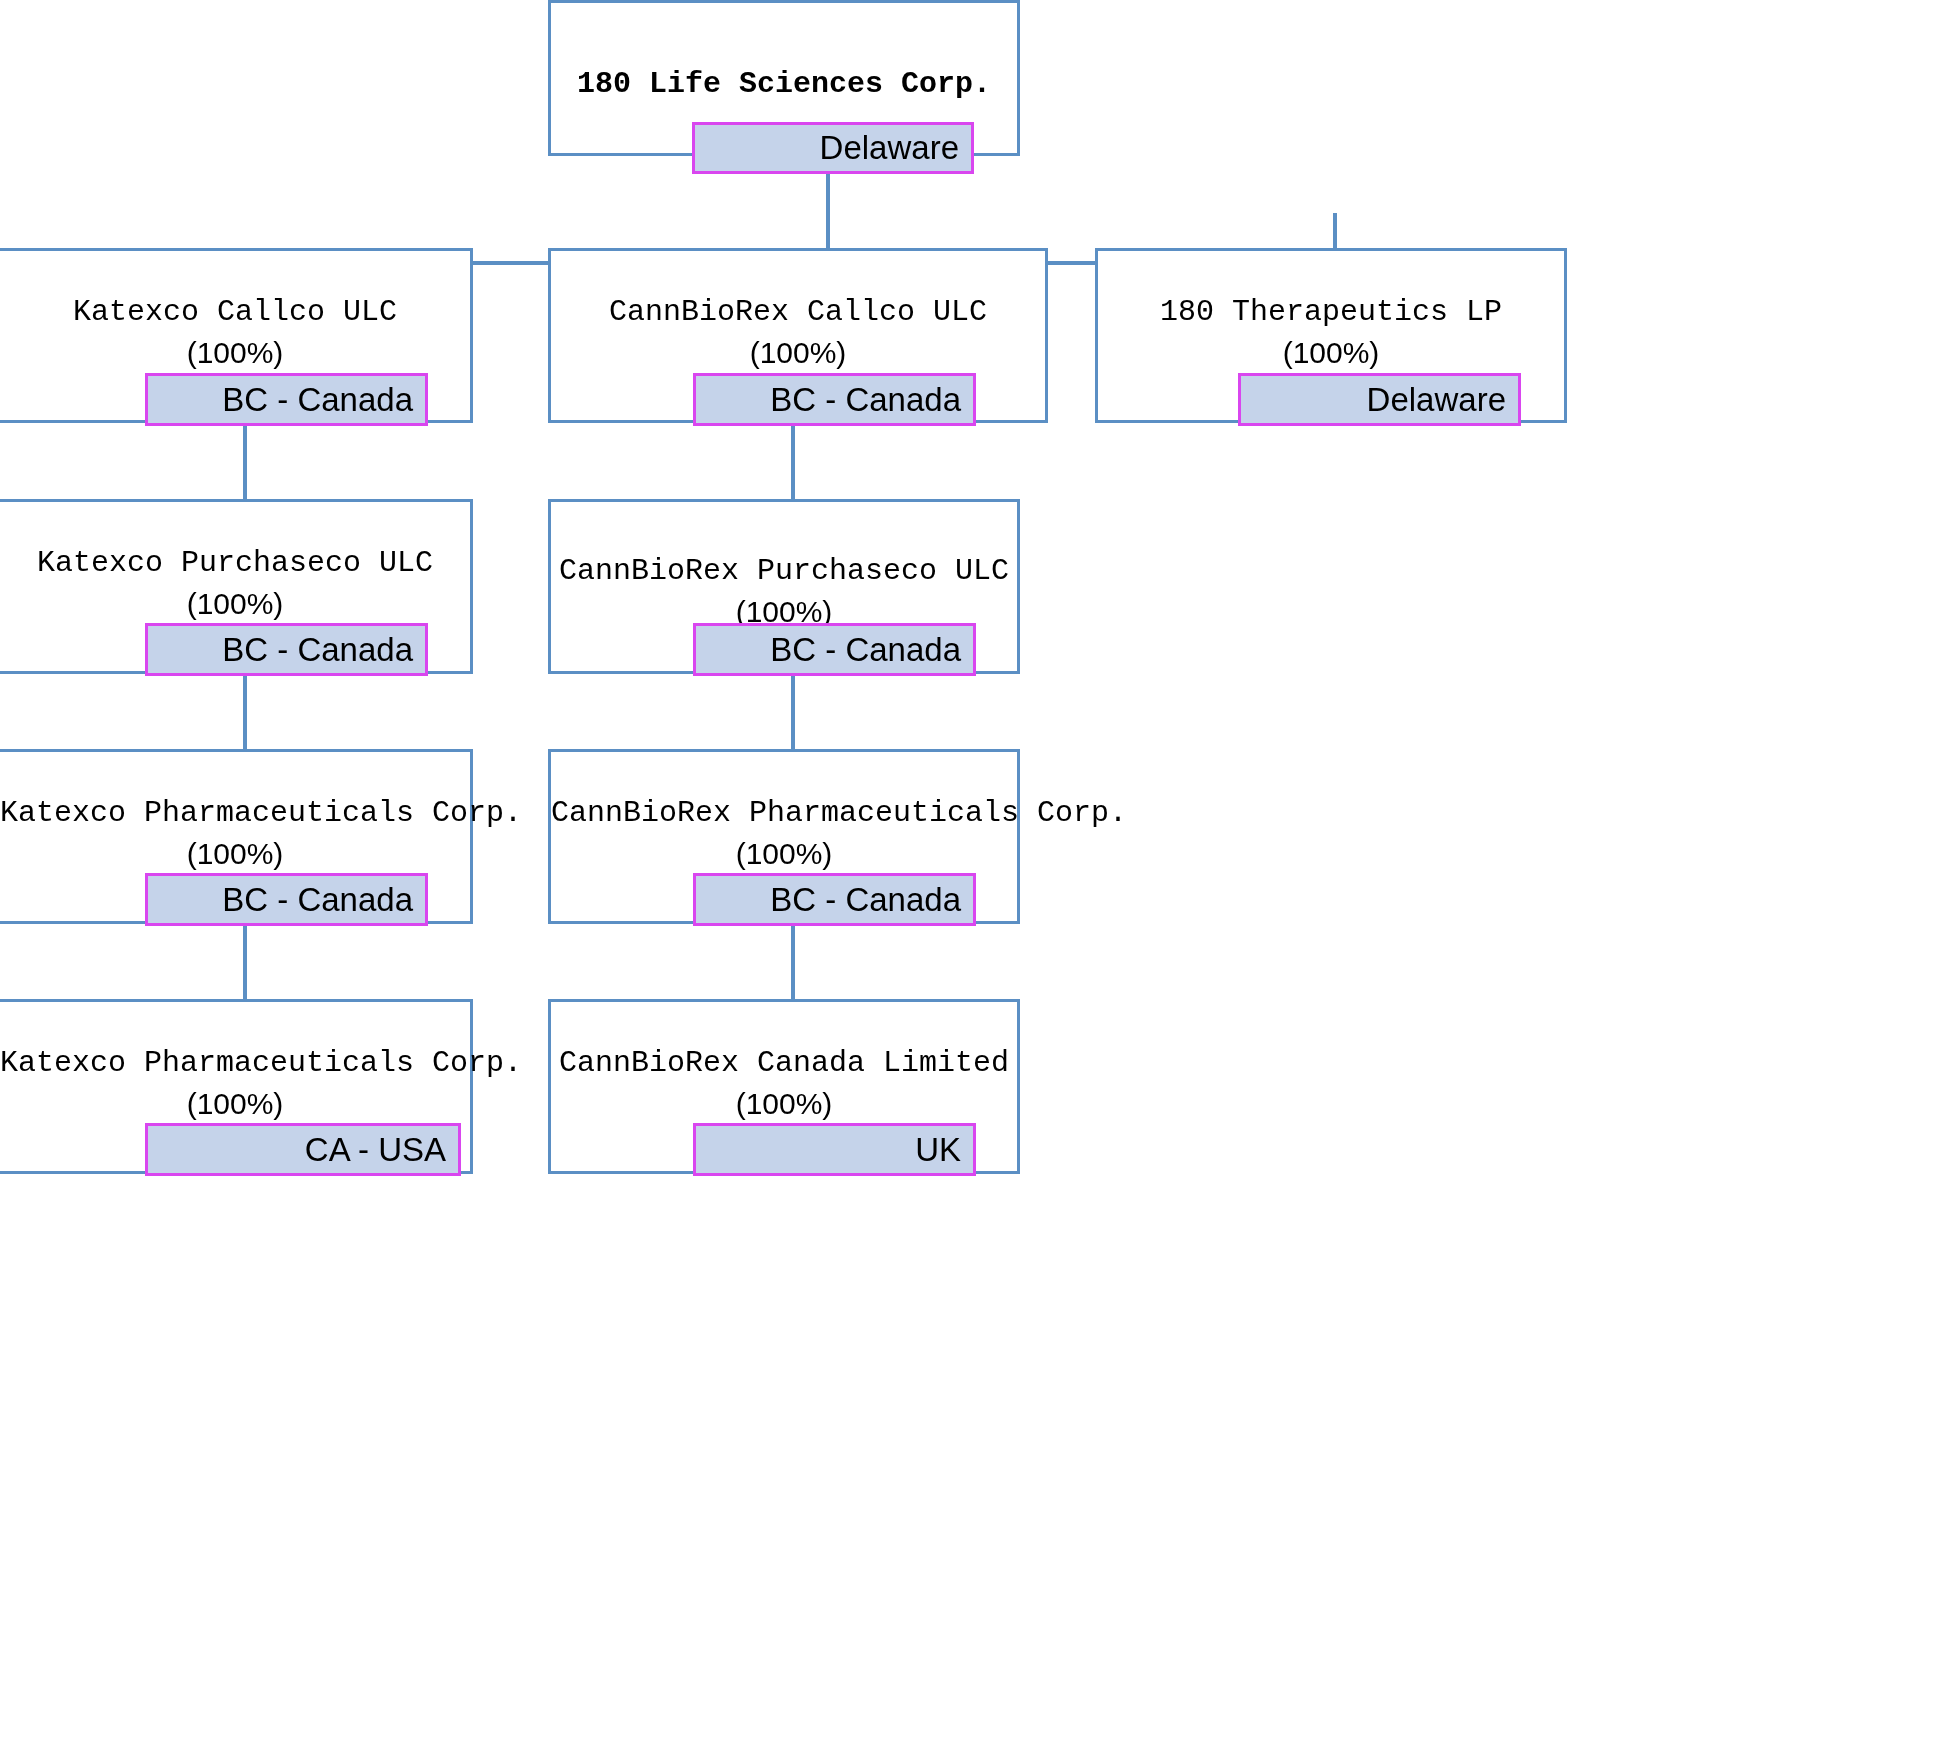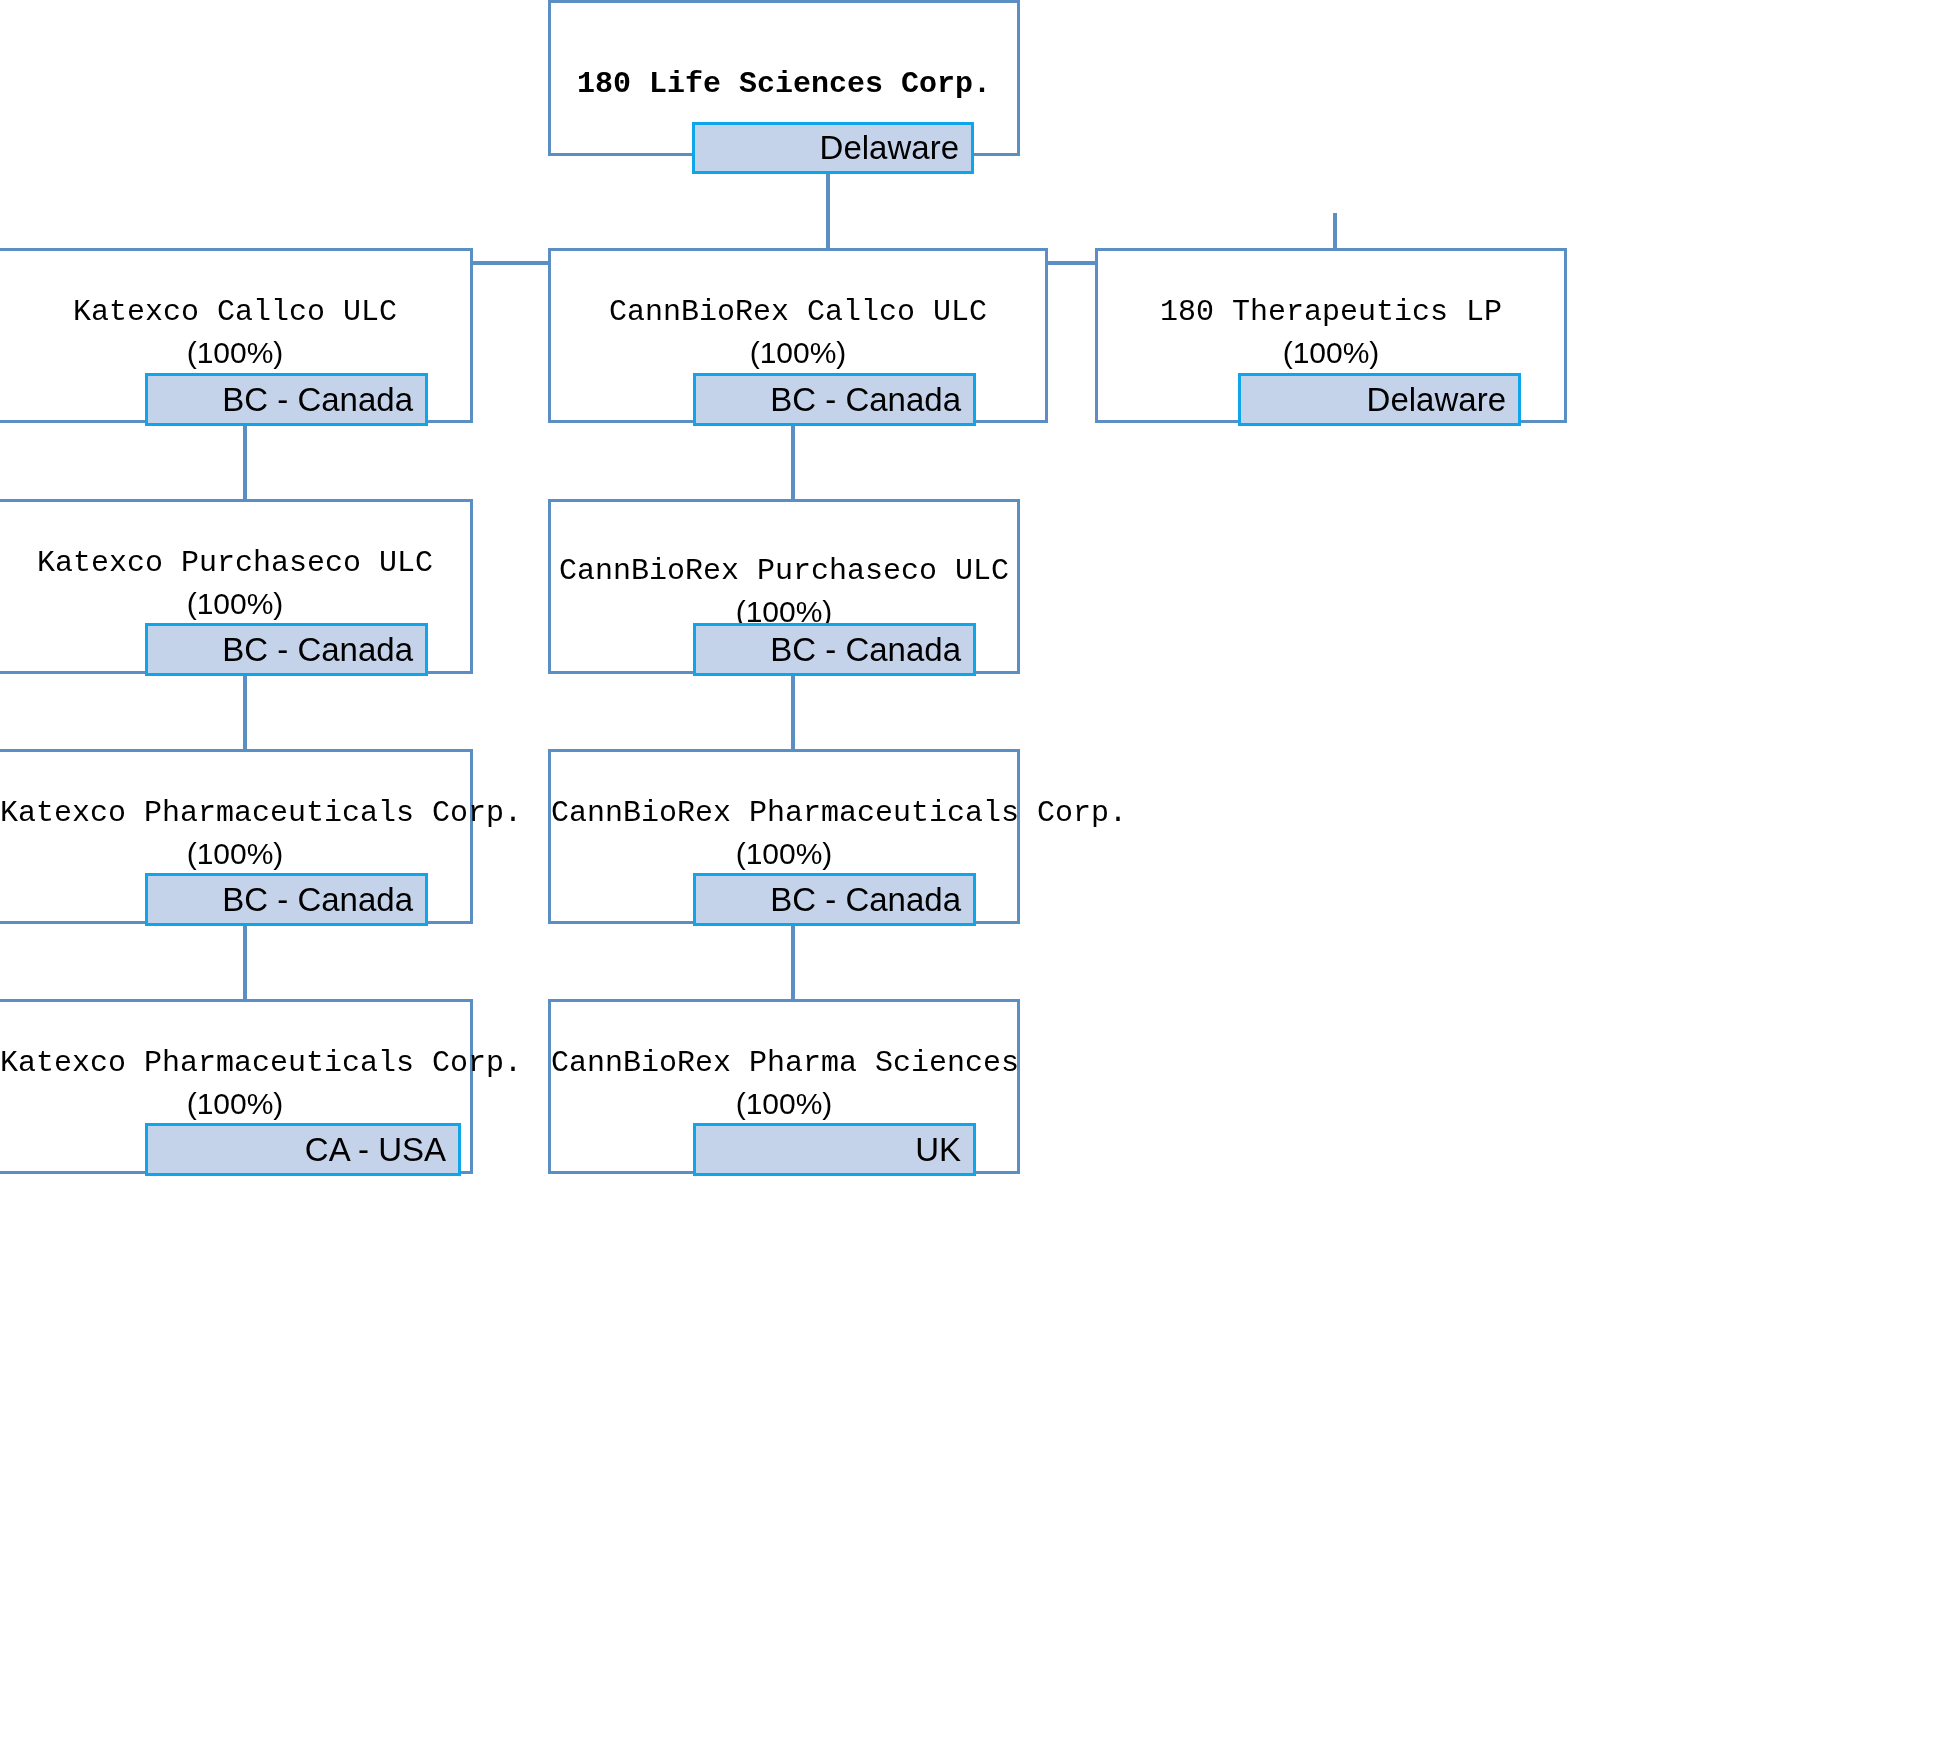--- a/index.html
+++ b/index.html
@@ -49,21 +49,21 @@
   }
   .ent-pct {
     display: block;
   }
 
   
   .badge {
     position: absolute;
     box-sizing: border-box;
     background: #c5d3ea;
-    border: 3px solid #0ea5e9;
+    border: 3px solid #d946ef;
     color: #000000;
     font-size: 33px;
     text-align: right;
     padding-right: 12px;
     display: flex;
     align-items: center;
     justify-content: flex-end;
     z-index: 5;
   }
 
@@ -183,21 +183,21 @@
       <span class="ent-name">Katexco Pharmaceuticals Corp.</span>
       <span class="ent-pct">(100%)</span>
     </div>
   </div>
   <div class="badge" style="left:145px; top:1123px; width:316px; height:53px;">
     <span>CA - USA</span>
   </div>
 
   <div class="ent-box" style="left:548px; top:999px; width:472px; height:175px;">
     <div class="ent-text" style="top:42px;">
-      <span class="ent-name">CannBioRex Pharma Sciences</span>
+      <span class="ent-name">CannBioRex Canada Limited</span>
       <span class="ent-pct">(100%)</span>
     </div>
   </div>
   <div class="badge" style="left:693px; top:1123px; width:283px; height:53px;">
     <span>UK</span>
   </div>
 
 </div>
 
 </body></html>

